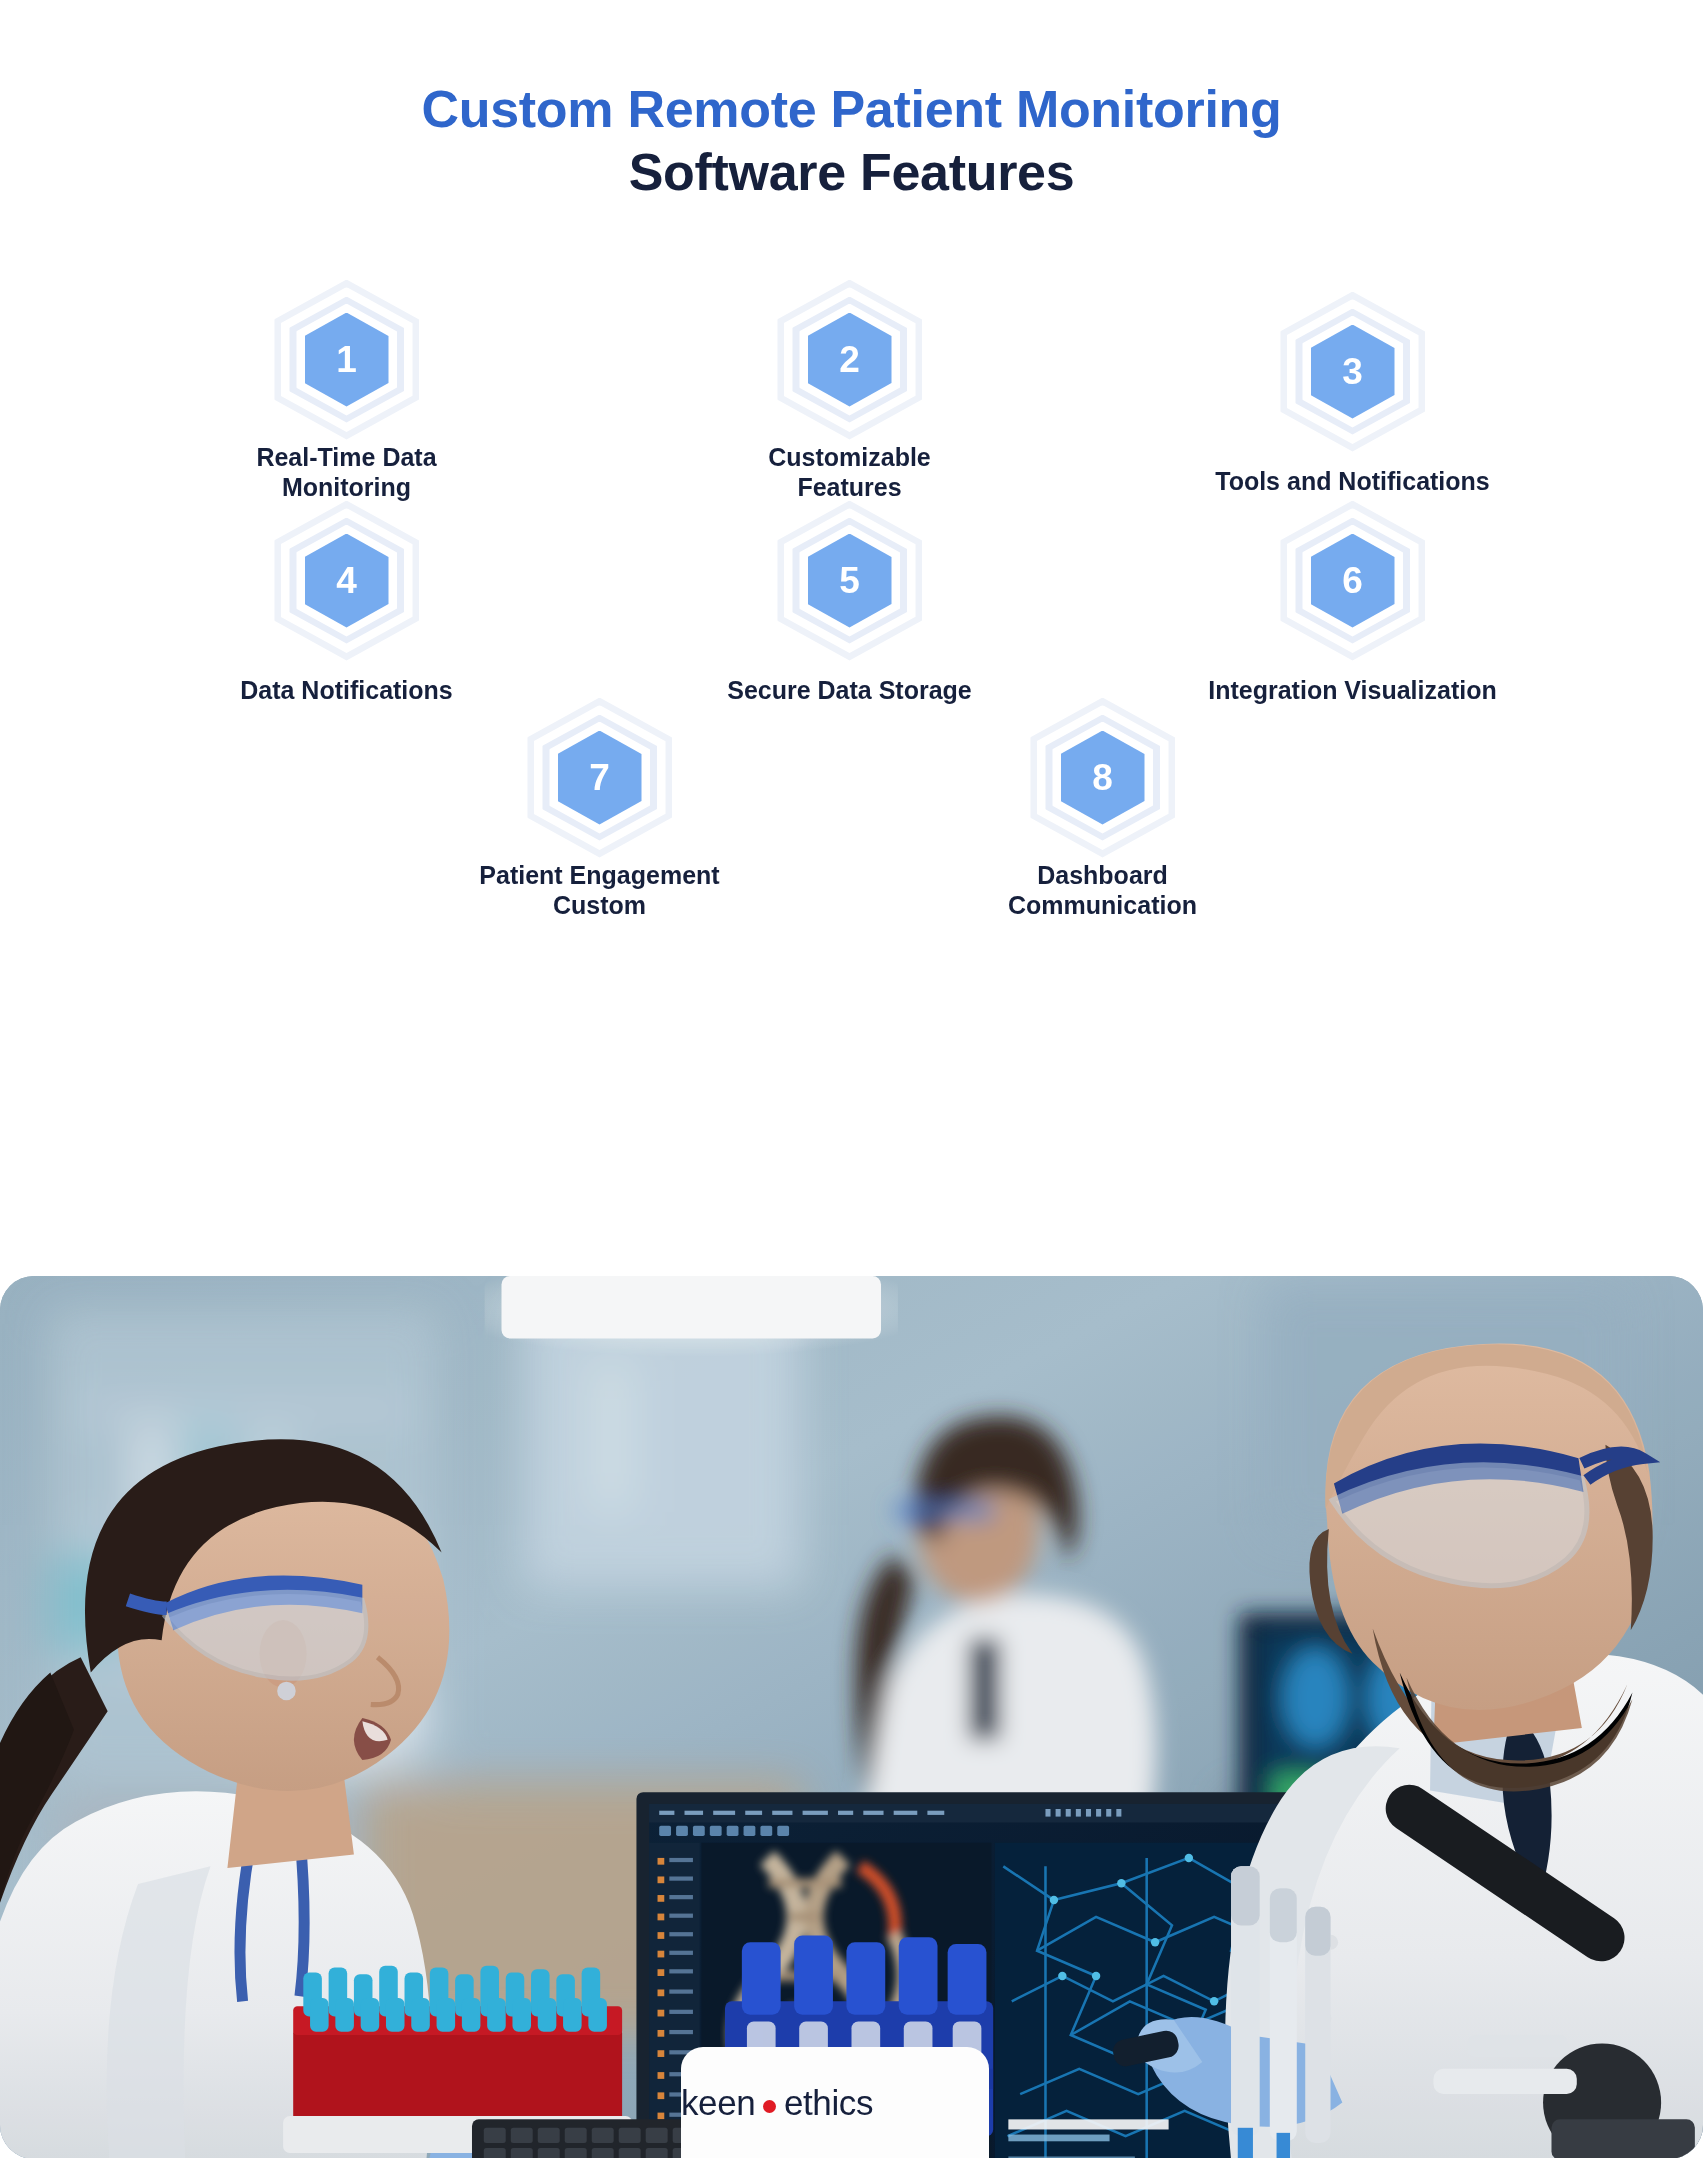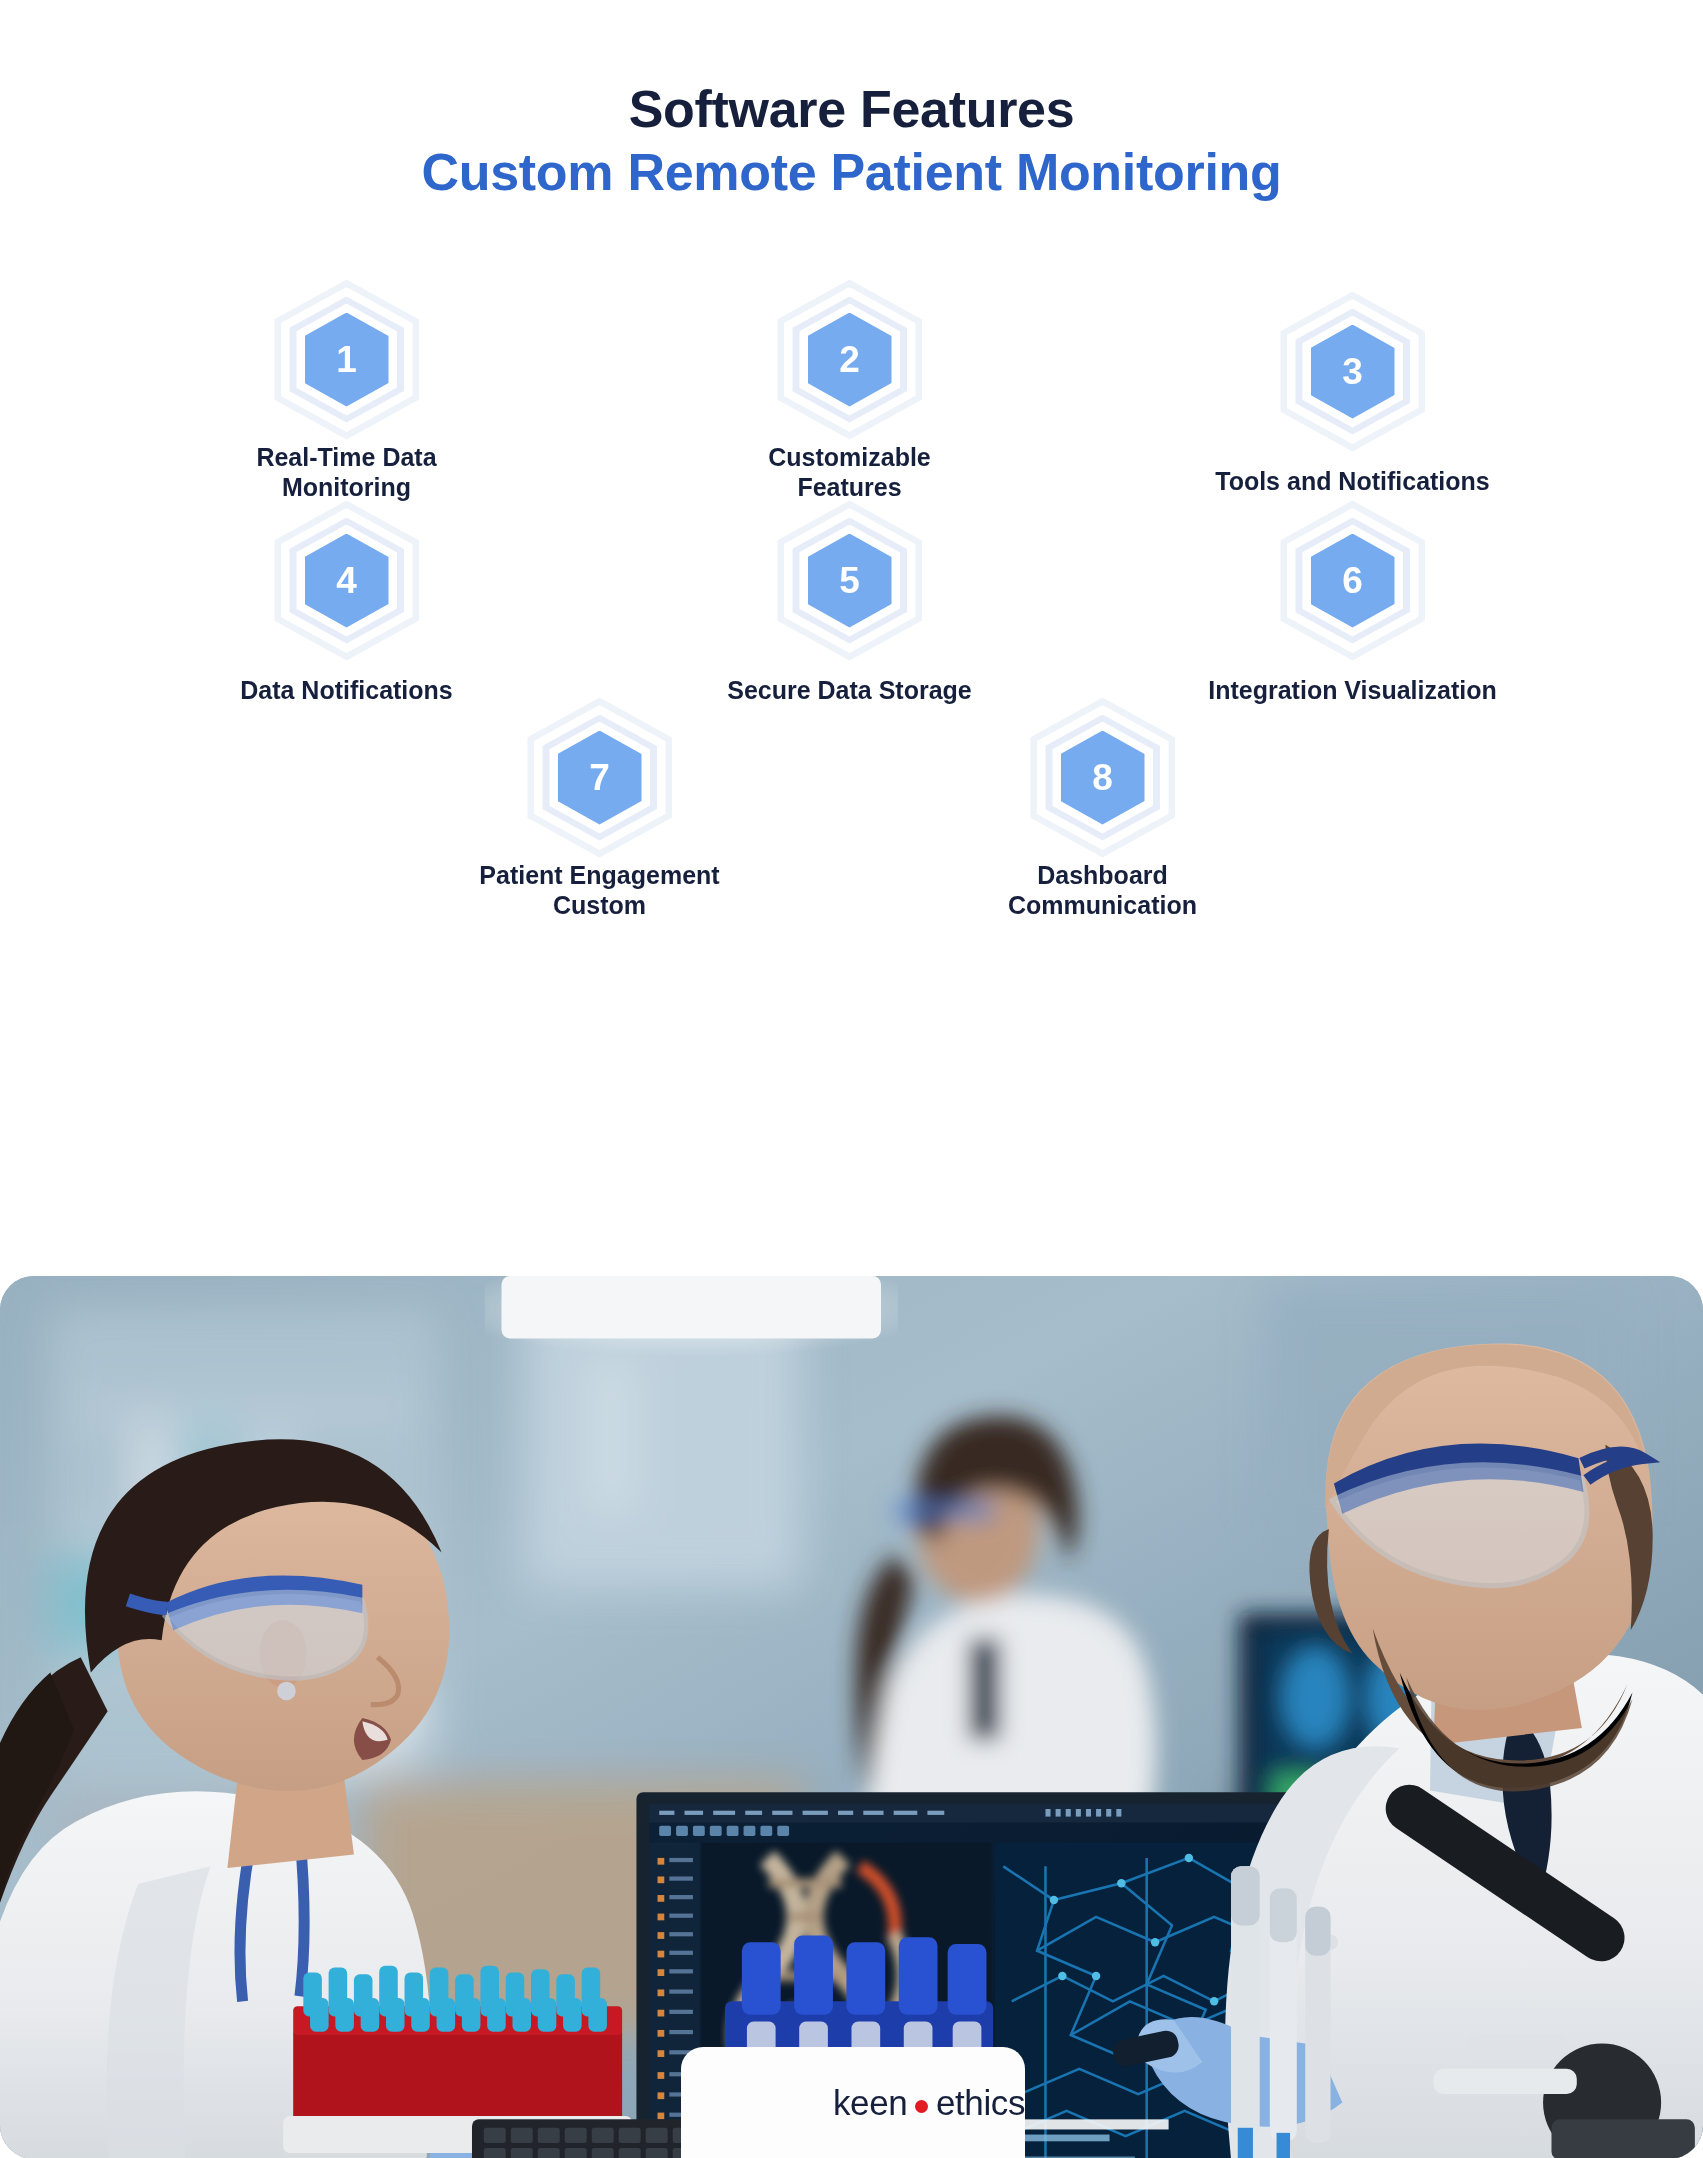--- a/index.html
+++ b/index.html
@@ -121,27 +121,27 @@
     overflow:hidden;
     background:#8aa6b8;
   }
   .photo svg { display:block; width:100%; height:100%; }
 
   
   .logo-card {
     position:absolute;
     left:681px;
     top:2047px;
-    width:344px;
+    width:308px;
     height:112px;
     background:#fdfdfd;
     border-radius:22px 22px 0 0;
     display:flex;
     align-items:center;
-    justify-content:flex-end;
+    justify-content:flex-start;
   }
   .logo-text {
     font-size:35px;
     font-weight:400;
     color:#16203c;
     letter-spacing:-0.4px;
     display:flex;
     align-items:baseline;
   }
   .logo-dot {
@@ -152,22 +152,22 @@
     background:#e01b24;
     margin:0 7.6px;
     position:relative;
     top:-1.7px;
   }
 </style>
 </head>
 <body>
 
 <div class="heading">
+  <span class="line line-1">Custom Remote Patient Monitoring</span>
   <span class="line line-2">Software Features</span>
-  <span class="line line-1">Custom Remote Patient Monitoring</span>
 </div>
 
 <div class="features">
 
   <div class="row row-1">
 
     <div class="cell">
       <div class="hex-wrap">
         <span class="hex hex-outer"></span>
         <span class="hex hex-outer-in"></span>

